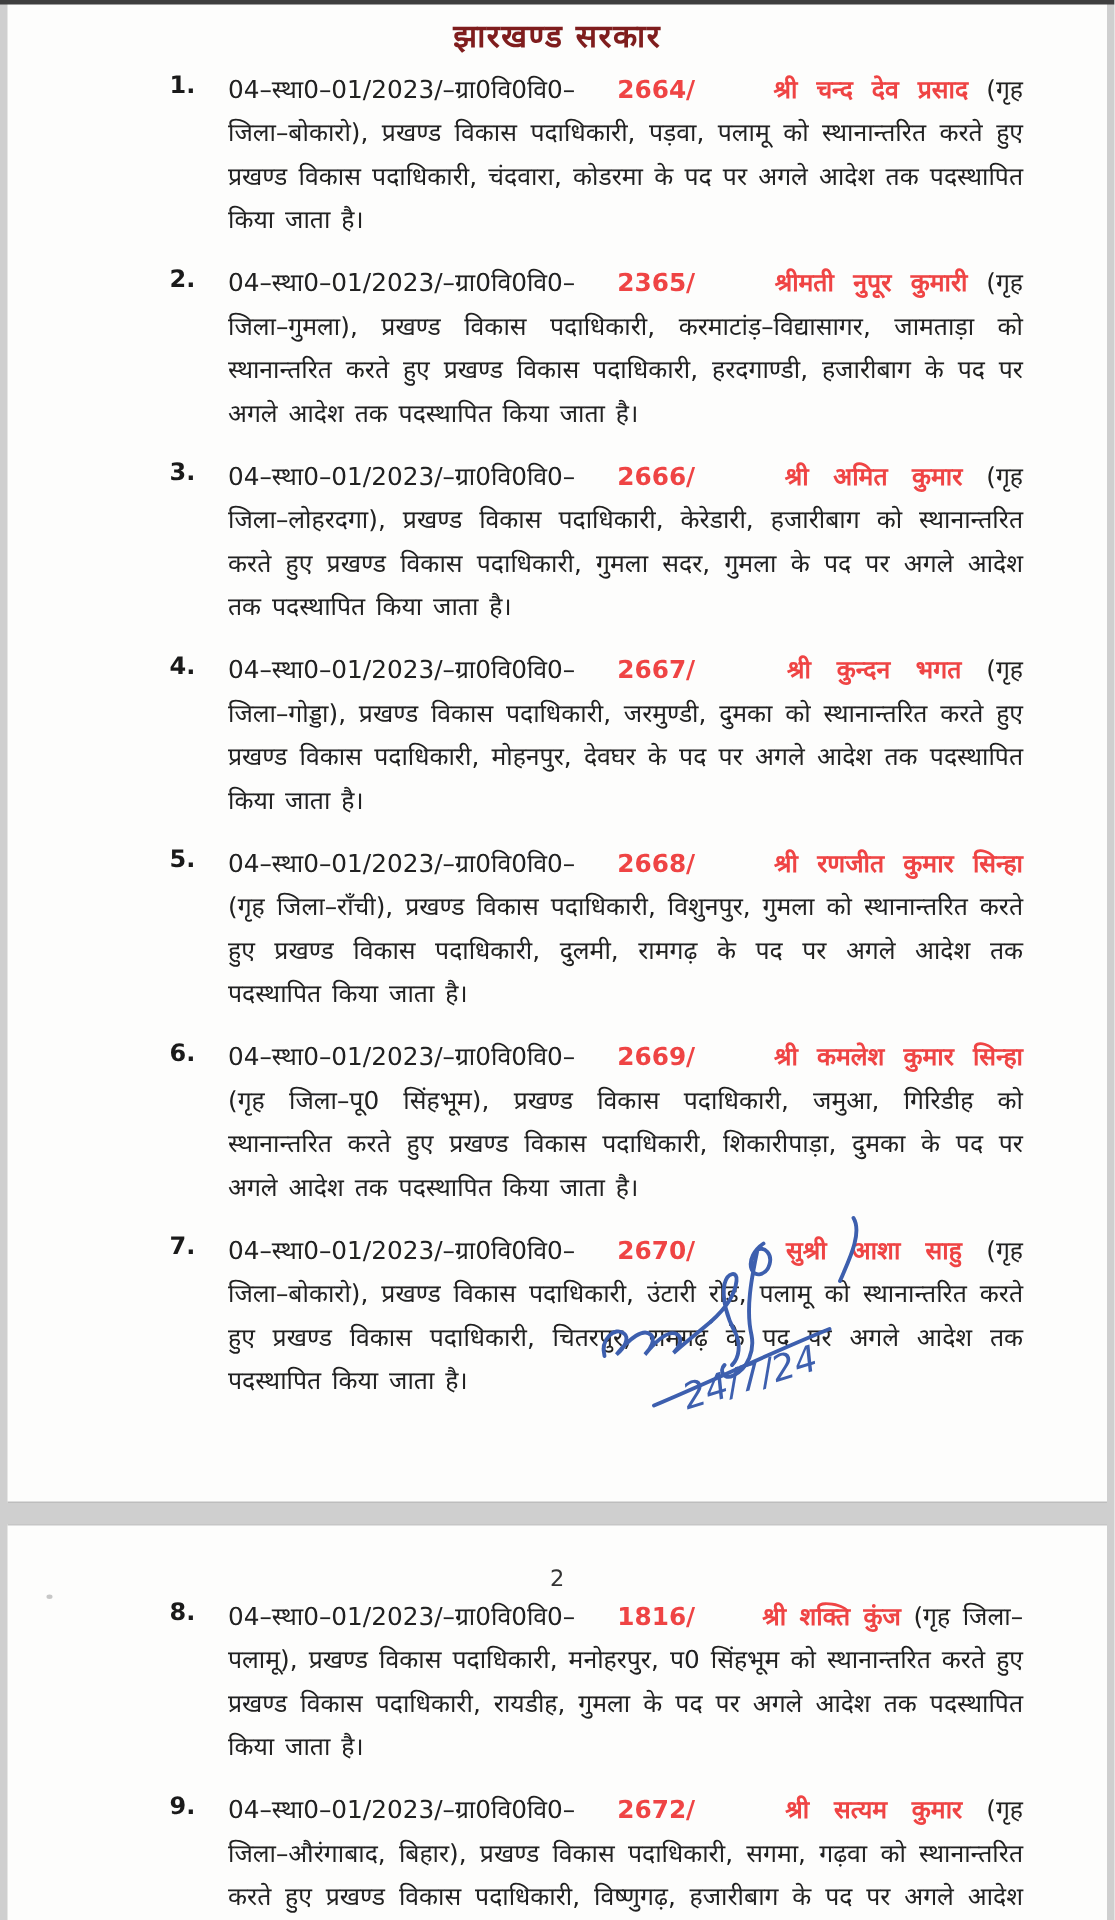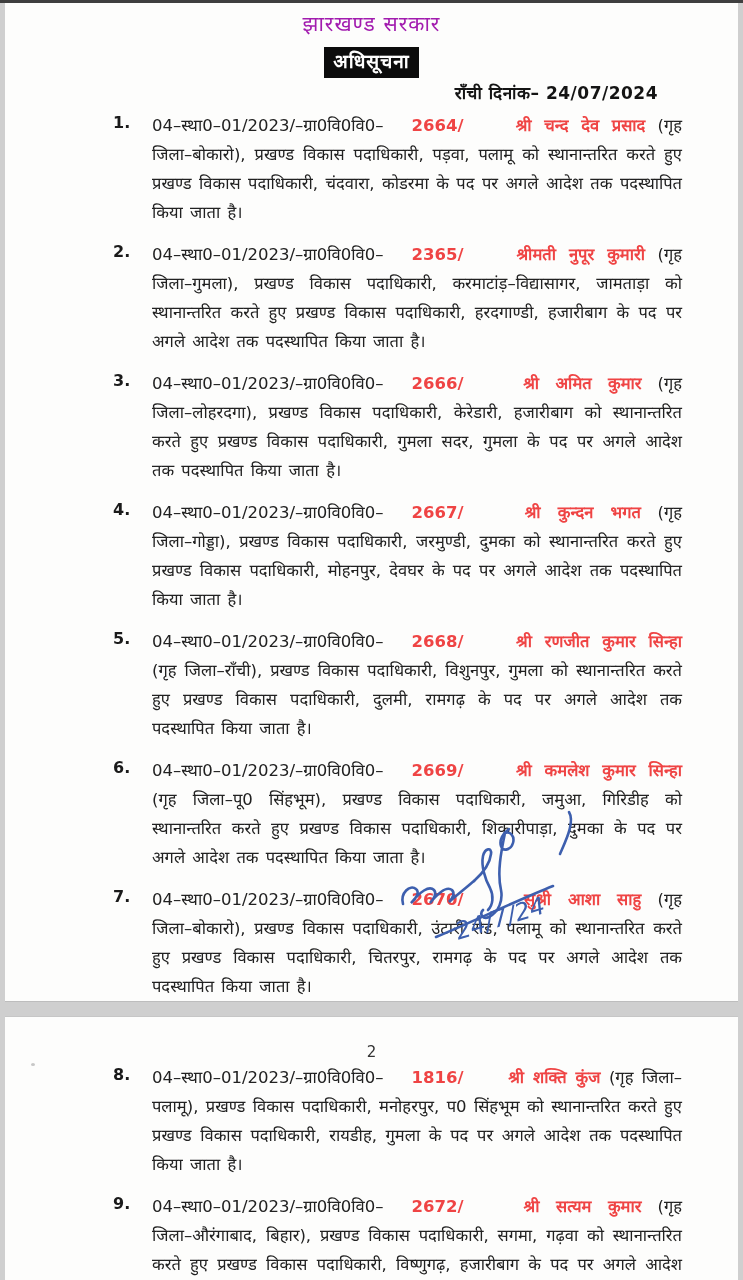--- a/index.html
+++ b/index.html
@@ -15,21 +15,21 @@
     background:#3f3f3f; z-index:6;
   }
   .page {
     position:absolute; left:5px; width:733px;
     background:#fdfdfc;
   }
   .page-1 { top:2px; height:999px; border-bottom:1px solid #bdbdbd; }
   .page-2 { top:1016px; height:264px; border-top:1px solid #c6c6c6; }
 
   .header { text-align:center; padding-top:9px; }
-  .title { font-size:21px; font-weight:normal; color:#a21caf; line-height:27px; letter-spacing:1px; }
+  .title { font-size:21px; font-weight:bold; color:#7f1d1d; line-height:27px; letter-spacing:1px; }
   .title-underlined span { border-bottom:1.6px solid #2a2a2a; padding-bottom:1px; }
   .notif-wrap { margin-top:9px; }
   .notif {
     display:inline-block; background:#0c0c0c; color:#ffffff;
     font-weight:bold; font-size:19px; padding:1px 9px 4px 9px; letter-spacing:1px;
   }
   .date-line {
     text-align:right; padding-right:80px; font-weight:bold;
     font-size:17px; margin-top:3px; color:#141414; letter-spacing:0.5px;
   }
@@ -56,25 +56,21 @@
   }
 </style>
 </head>
 <body>
 
 <div class="top-strip"></div>
 
 <div class="page page-1">
   <div class="header">
     <div class="title">झारखण्ड सरकार</div>
-    <div class="notif-wrap">
-      <span class="notif">अधिसूचना</span>
-    </div>
   </div>
-  <div class="date-line">राँची दिनांक– 24/07/2024</div>
 
   <div class="items" id="page1-items">
   <div class="item">
     <div class="item-num">1.</div>
     <p class="item-text"><span>04–स्था0–01/2023/–ग्रा0वि0वि0–</span><span class="b">2664/</span>&nbsp; <span class="b">श्री चन्द देव प्रसाद</span> <span>(गृह जिला–बोकारो), प्रखण्ड विकास पदाधिकारी, पड़वा, पलामू को स्थानान्तरित करते हुए प्रखण्ड विकास पदाधिकारी, चंदवारा, कोडरमा के पद पर अगले आदेश तक पदस्थापित किया जाता है।</span></p>
   </div>
 
   <div class="item">
     <div class="item-num">2.</div>
     <p class="item-text"><span>04–स्था0–01/2023/–ग्रा0वि0वि0–</span><span class="b">2365/</span>&nbsp; <span class="b">श्रीमती नुपूर कुमारी</span> <span>(गृह जिला–गुमला), प्रखण्ड विकास पदाधिकारी, करमाटांड़–विद्यासागर, जामताड़ा को स्थानान्तरित करते हुए प्रखण्ड विकास पदाधिकारी, हरदगाण्डी, हजारीबाग के पद पर अगले आदेश तक पदस्थापित किया जाता है।</span></p>

